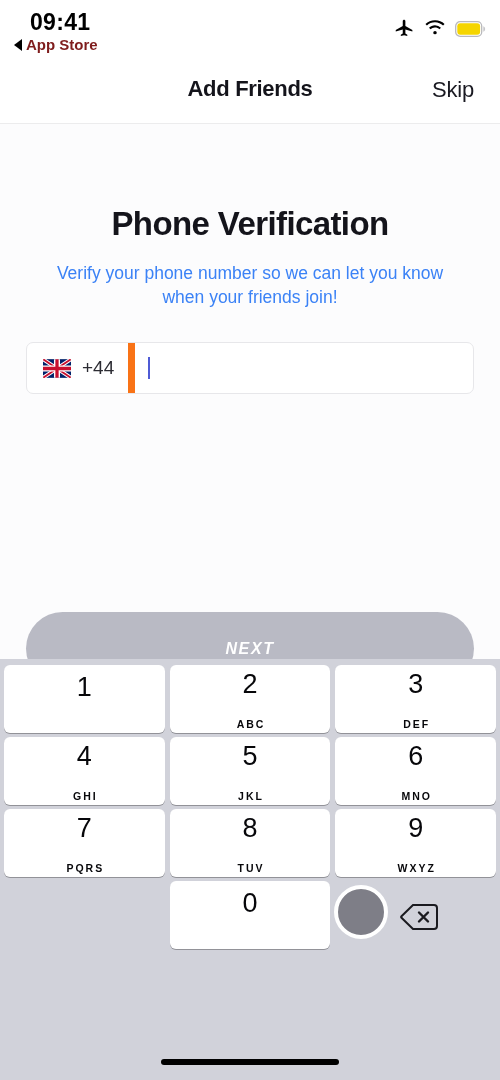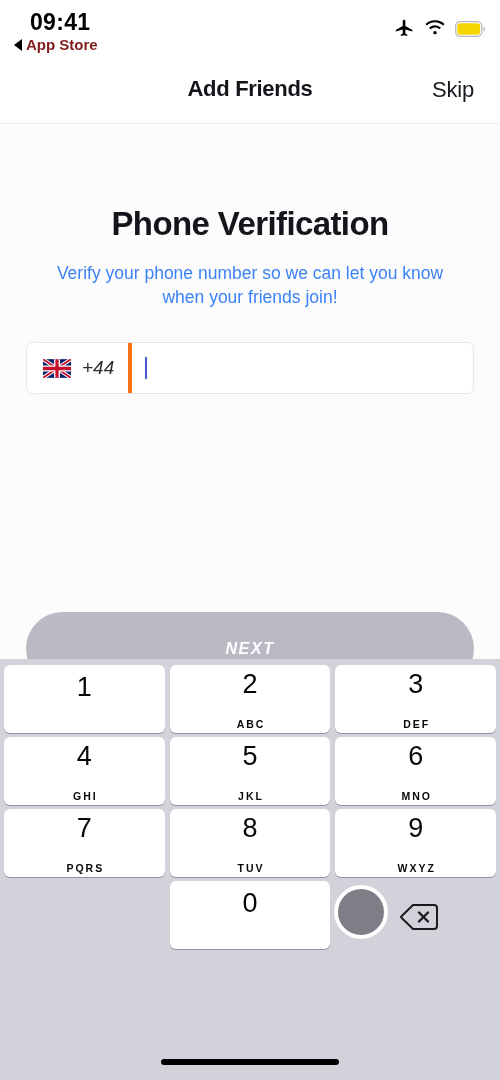--- a/index.html
+++ b/index.html
@@ -98,22 +98,21 @@
     top:218px; left:26px; right:26px;
     height:52px;
     border:1px solid #e7e7ea;
     border-radius:7px;
     background:#ffffff;
     display:flex; align-items:stretch;
   }
   .cc-block {
     display:flex; align-items:center; gap:11px;
     padding:0 14px 0 16px;
-    border-right:4px solid #f97316;
-    font-style:italic;
+    border-right:7px solid #f97316;
   }
   .flag { width:28px; height:19px; display:block; border-radius:1px; }
   .cc-text {
     font-size:19px; color:#2c2c33; font-weight:400;
   }
   .num-block {
     flex:1 1 auto;
     display:flex; align-items:center;
     padding-left:13px;
     position:relative;

